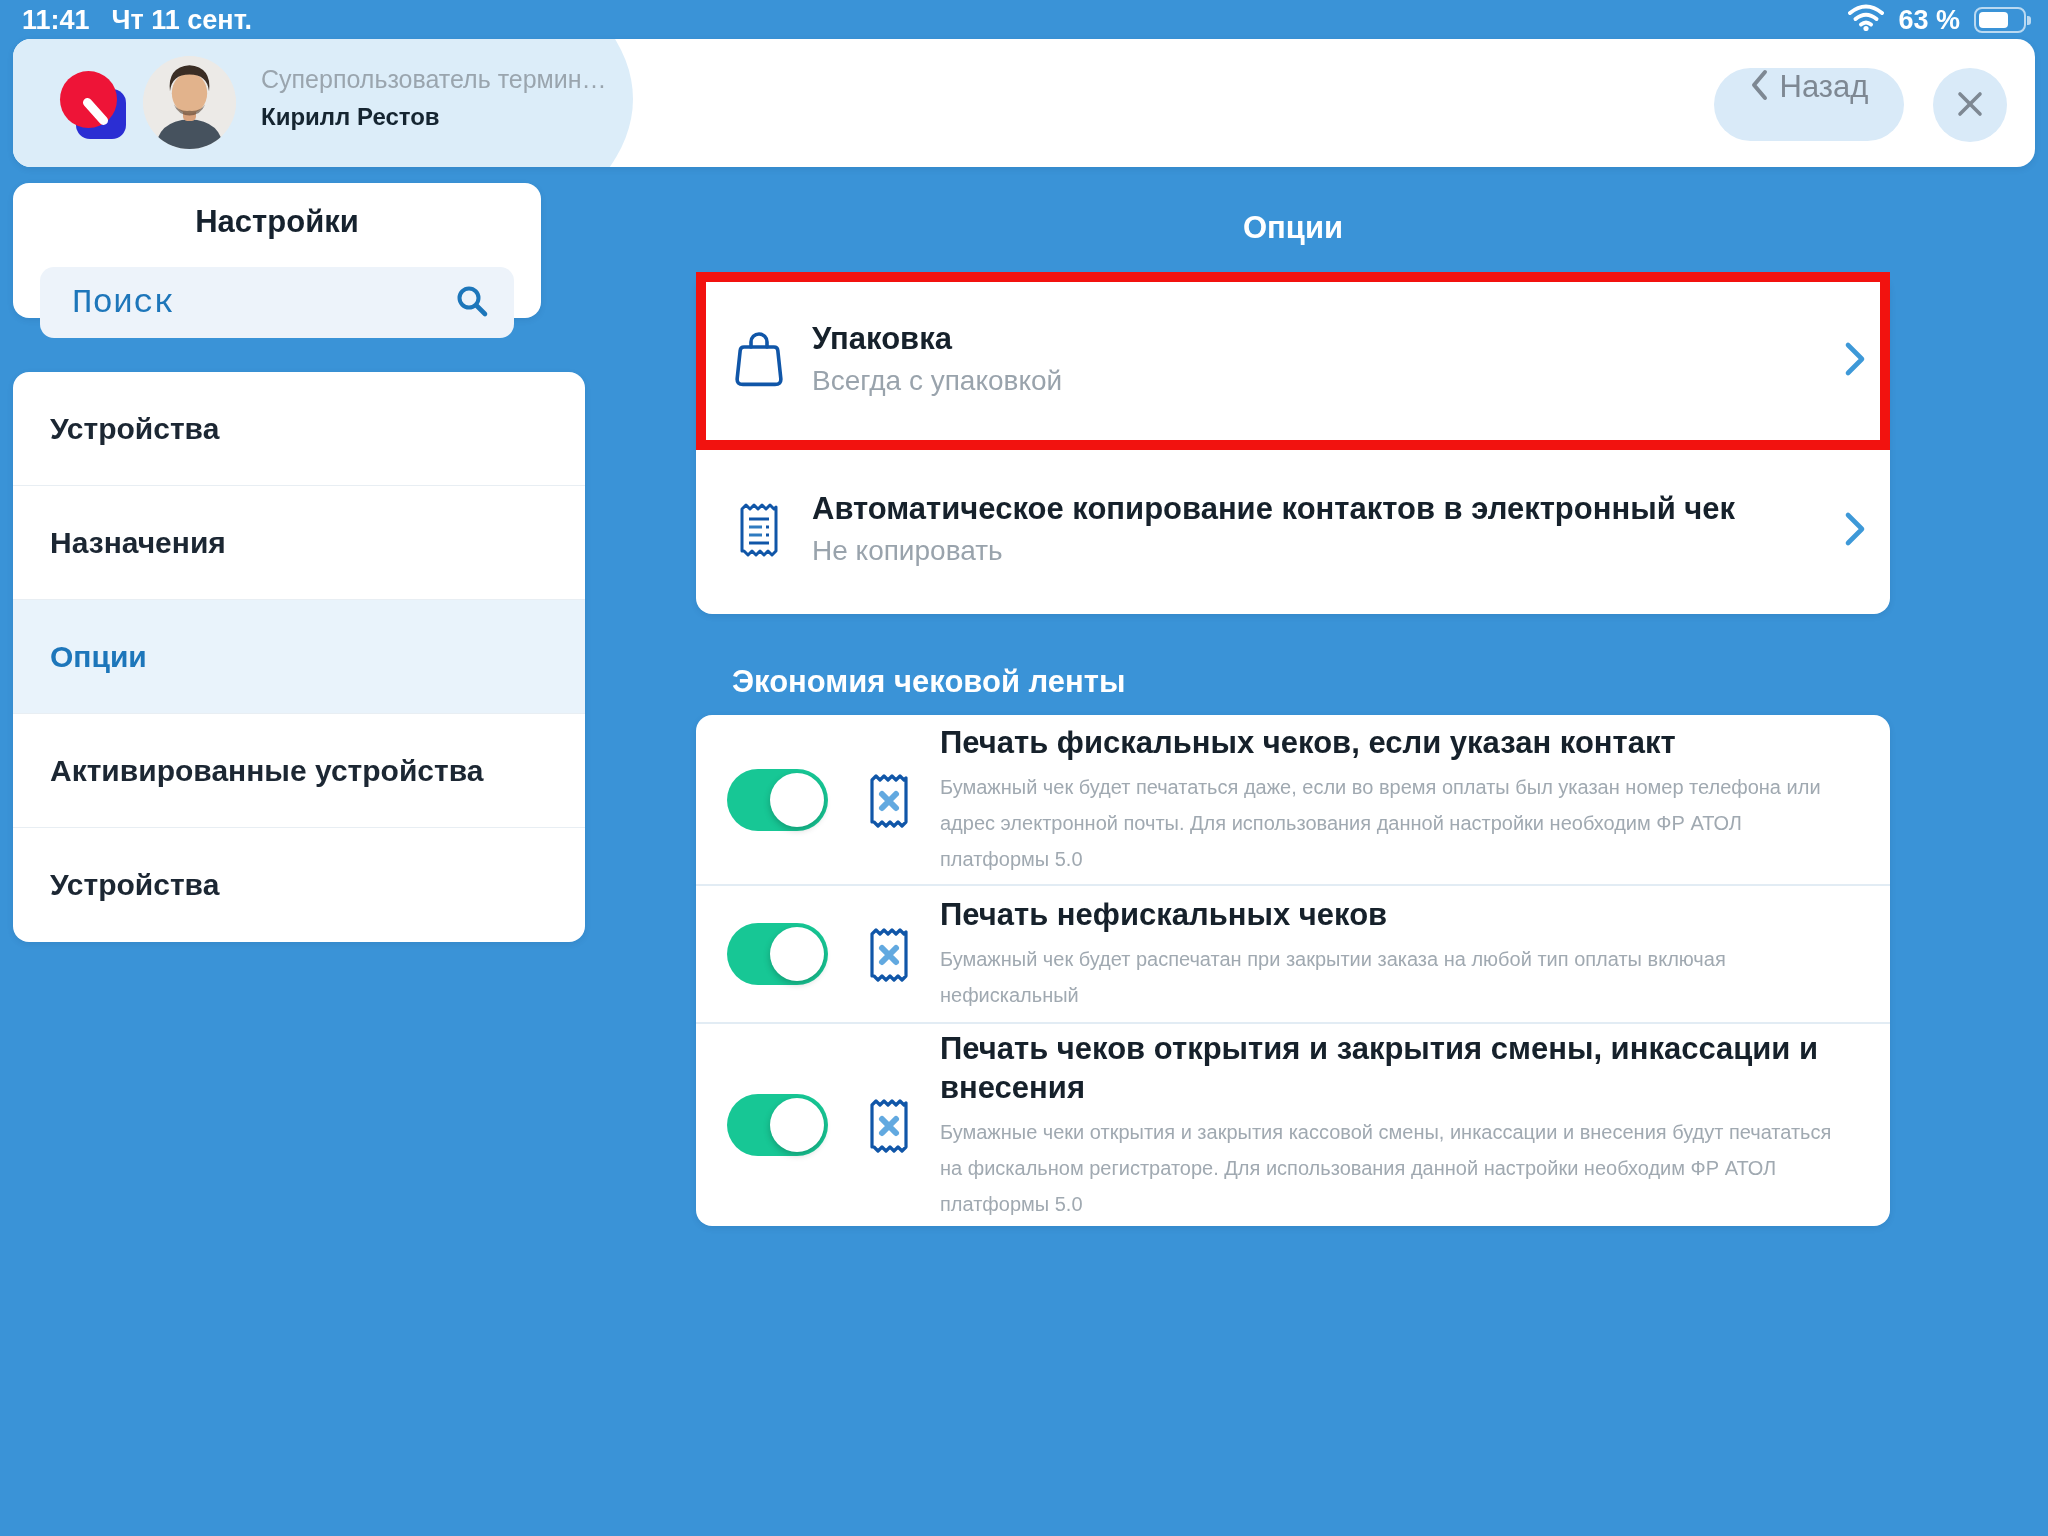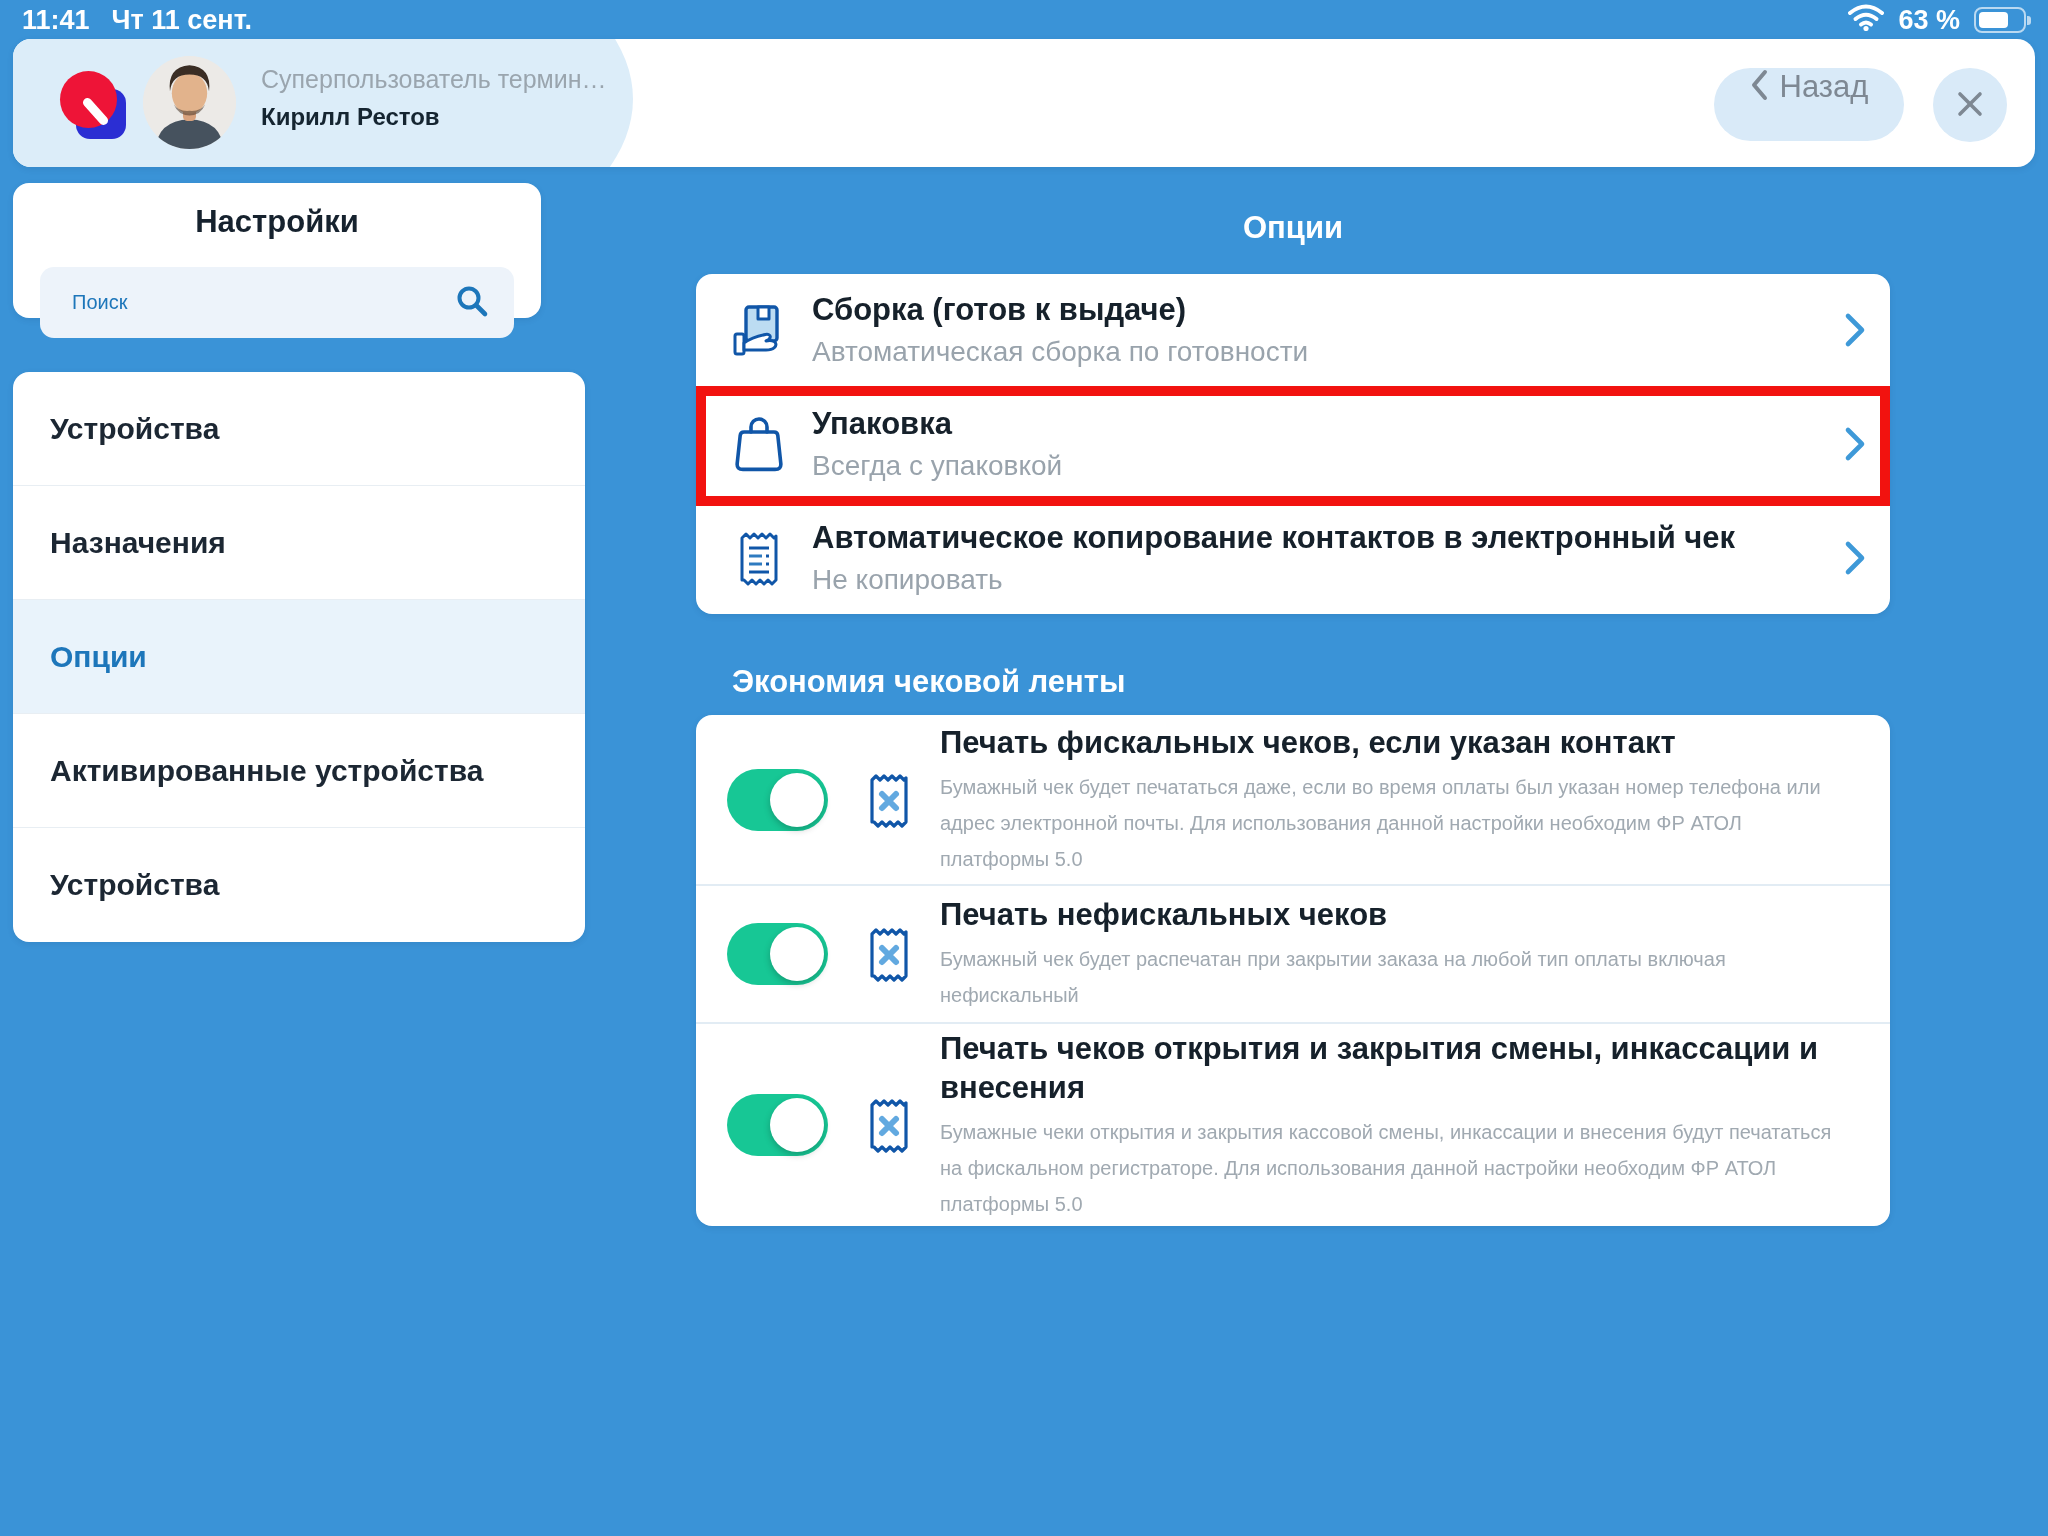--- a/index.html
+++ b/index.html
@@ -40,22 +40,22 @@
     border-radius:37px;background:#d9eaf8;color:#7e8893;font-size:31px;font-weight:500;
     font-family:inherit;display:flex;align-items:flex-start;justify-content:center;gap:12px;cursor:pointer;}
   .btn-close{position:absolute;left:1920px;top:29px;width:74px;height:74px;border:none;border-radius:50%;
     background:#d9eaf8;display:flex;align-items:center;justify-content:center;cursor:pointer;}
   
   .side-card1{position:absolute;left:13px;top:183px;width:528px;height:135px;background:#fff;
     border-radius:16px;box-shadow:0 2px 6px rgba(0,40,80,.10);}
   .side-title{text-align:center;font-size:31px;font-weight:700;color:#16222e;margin-top:21px;}
   .search-box{position:absolute;left:27px;top:84px;width:474px;height:71px;background:#edf3fa;
     border-radius:14px;display:flex;align-items:center;box-sizing:border-box;padding:0 24px 0 30px;}
-  .search-box input{flex:1;border:none;background:transparent;outline:none;font-size:20px;
-    color:#000000;font-family:Liberation Sans, sans-serif;min-width:0;}
+  .search-box input{flex:1;border:none;background:transparent;outline:none;font-size:34px;
+    color:#000000;font-family:Liberation Mono, monospace;min-width:0;}
   .search-box input::placeholder{color:#1d76ba;opacity:1;}
   .side-card2{position:absolute;left:13px;top:372px;width:572px;height:570px;background:#fff;
     border-radius:16px;overflow:hidden;box-shadow:0 2px 6px rgba(0,40,80,.10);}
   .side-item{height:114px;display:flex;align-items:center;padding-left:37px;box-sizing:border-box;
     font-size:30px;font-weight:600;color:#1c2733;border-bottom:1px solid #e8eef3;cursor:pointer;}
   .side-item:last-child{border-bottom:none;}
   .side-item.selected{background:#e9f3fb;color:#1d76ba;}
   
   .main-title{position:absolute;left:696px;top:210px;width:1194px;text-align:center;
     font-size:31px;font-weight:700;color:#fff;}
@@ -173,40 +173,20 @@
     <div class="side-item selected">Опции</div>
     <div class="side-item">Активированные устройства</div>
     <div class="side-item">Устройства</div>
   </nav>
 </aside>
 
 <div class="main-title">Опции</div>
 
 <section class="card-a">
 
-  <div class="opt-row">
-    <span class="opt-icon">
-      <svg width="58" height="58" viewBox="0 0 58 58" fill="none">
-        <rect x="16" y="6" width="31" height="34" rx="3" fill="#bcdcf2" stroke="#1056a8" stroke-width="3.4" stroke-linejoin="round"></rect>
-        <rect x="28" y="6" width="11" height="12" fill="#ffffff" stroke="#1056a8" stroke-width="3" stroke-linejoin="round"></rect>
-        <rect x="5" y="33" width="9" height="20" rx="2" fill="#fff" stroke="#1056a8" stroke-width="3"></rect>
-        <path d="M14 49 L36 49 C44 49 47 45 45.5 42 C44.5 39.5 40 39 36 40 C42 37.5 41.5 32.5 35.5 33.5 C28 35 21 37 14 42 Z" fill="#fff" stroke="#1056a8" stroke-width="3" stroke-linejoin="round"></path>
-      </svg>
-    </span>
-    <div class="opt-texts">
-      <div class="opt-title">Сборка (готов к выдаче)</div>
-      <div class="opt-sub">Автоматическая сборка по готовности</div>
-    </div>
-    <span class="chev">
-      <svg width="22" height="36" viewBox="0 0 22 36" fill="none">
-        <polyline points="4,4 18,18 4,32" stroke="#3e99d8" stroke-width="4.6" stroke-linecap="round" stroke-linejoin="round"></polyline>
-      </svg>
-    </span>
-
-  </div>
 
   <div class="opt-row highlighted">
     <span class="opt-icon">
       <svg width="50" height="58" viewBox="0 0 50 58" fill="none">
         <path d="M10 17 h30 q3.4 0 3.8 3.4 l3 28 q0.6 6 -5.8 6 h-32 q-6.4 0 -5.8 -6 l3 -28 q0.4 -3.4 3.8 -3.4 z" stroke="#1056a8" stroke-width="3.6" stroke-linejoin="round" fill="none"></path>
         <path d="M17 17 v-5 a8 8 0 0 1 16 0 v5" stroke="#1056a8" stroke-width="3.6" stroke-linecap="round" fill="none"></path>
       </svg>
     </span>
     <div class="opt-texts">
       <div class="opt-title">Упаковка</div>

